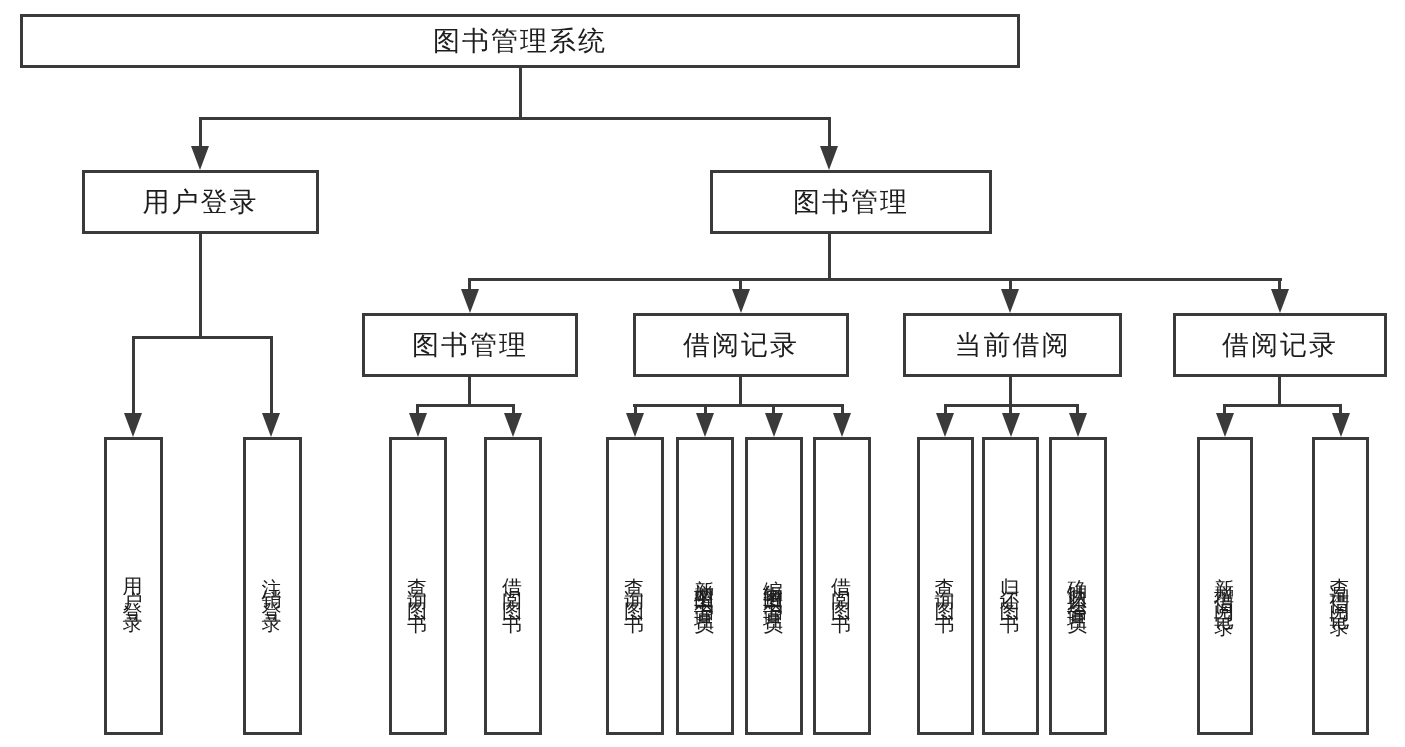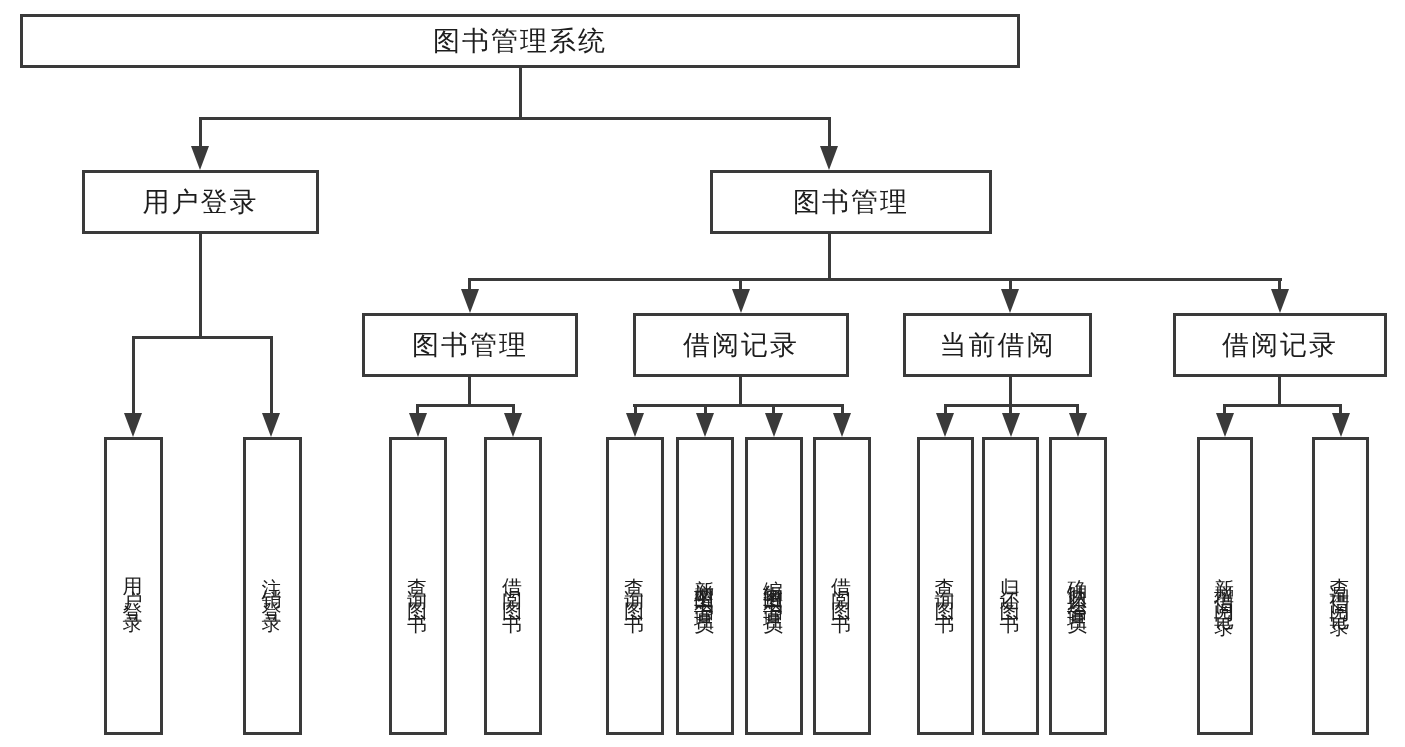--- a/index.html
+++ b/index.html
@@ -103,21 +103,21 @@
   <div class="arrow" style="left:1216px;top:413px"></div>
   <div class="arrow" style="left:1332px;top:413px"></div>
 
   <div class="box" style="left:20px;top:14px;width:1000px;height:54px">图书管理系统</div>
 
   <div class="box" style="left:82px;top:170px;width:237px;height:64px">用户登录</div>
   <div class="box" style="left:710px;top:170px;width:282px;height:64px">图书管理</div>
 
   <div class="box" style="left:362px;top:313px;width:216px;height:64px">图书管理</div>
   <div class="box" style="left:633px;top:313px;width:216px;height:64px">借阅记录</div>
-  <div class="box" style="left:903px;top:313px;width:189px;height:64px">当前借阅</div>
+  <div class="box" style="left:903px;top:313px;width:219px;height:64px">当前借阅</div>
   <div class="box" style="left:1173px;top:313px;width:214px;height:64px">借阅记录</div>
 
   <div class="box vbox" style="left:104px;top:437px;width:59px;height:298px">用户登录</div>
   <div class="box vbox" style="left:243px;top:437px;width:59px;height:298px">注销登录</div>
 
   <div class="box vbox" style="left:389px;top:437px;width:58px;height:298px">查询图书</div>
   <div class="box vbox" style="left:484px;top:437px;width:58px;height:298px">借阅图书</div>
 
   <div class="box vbox" style="left:606px;top:437px;width:58px;height:298px">查询图书</div>
   <div class="box vbox sp10" style="left:676px;top:437px;width:58px;height:298px">新增图书（管理员）</div>

